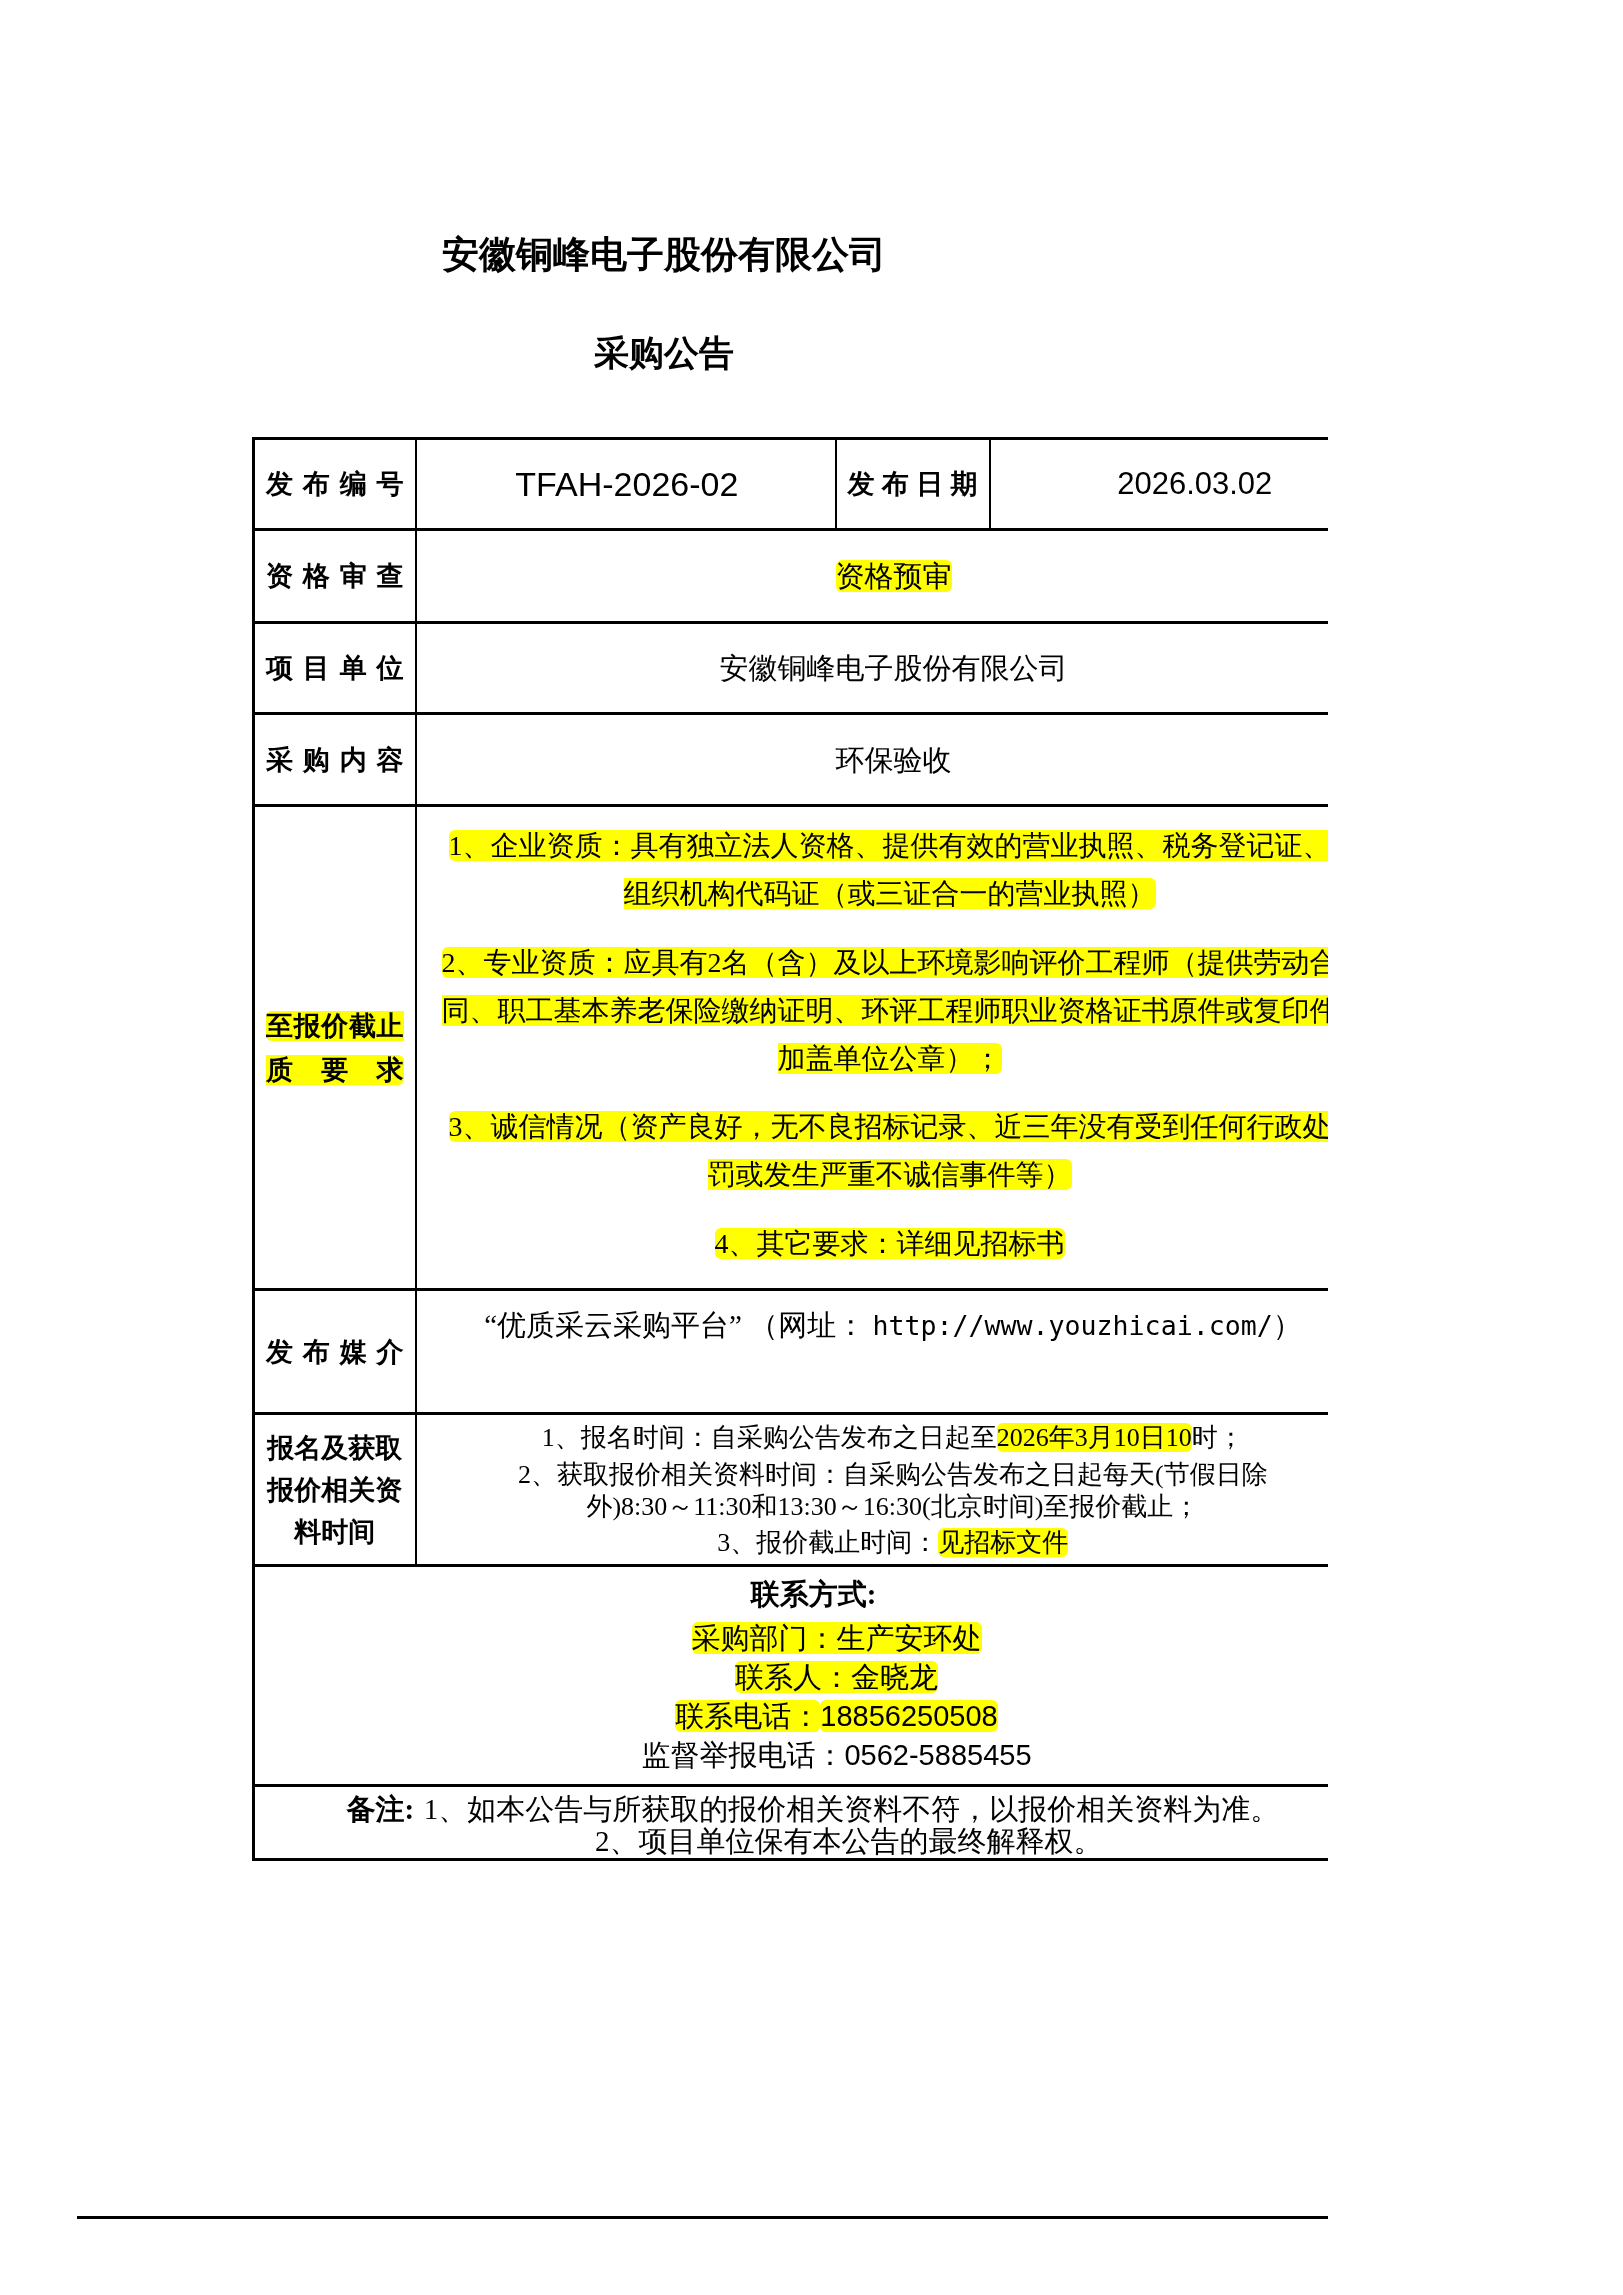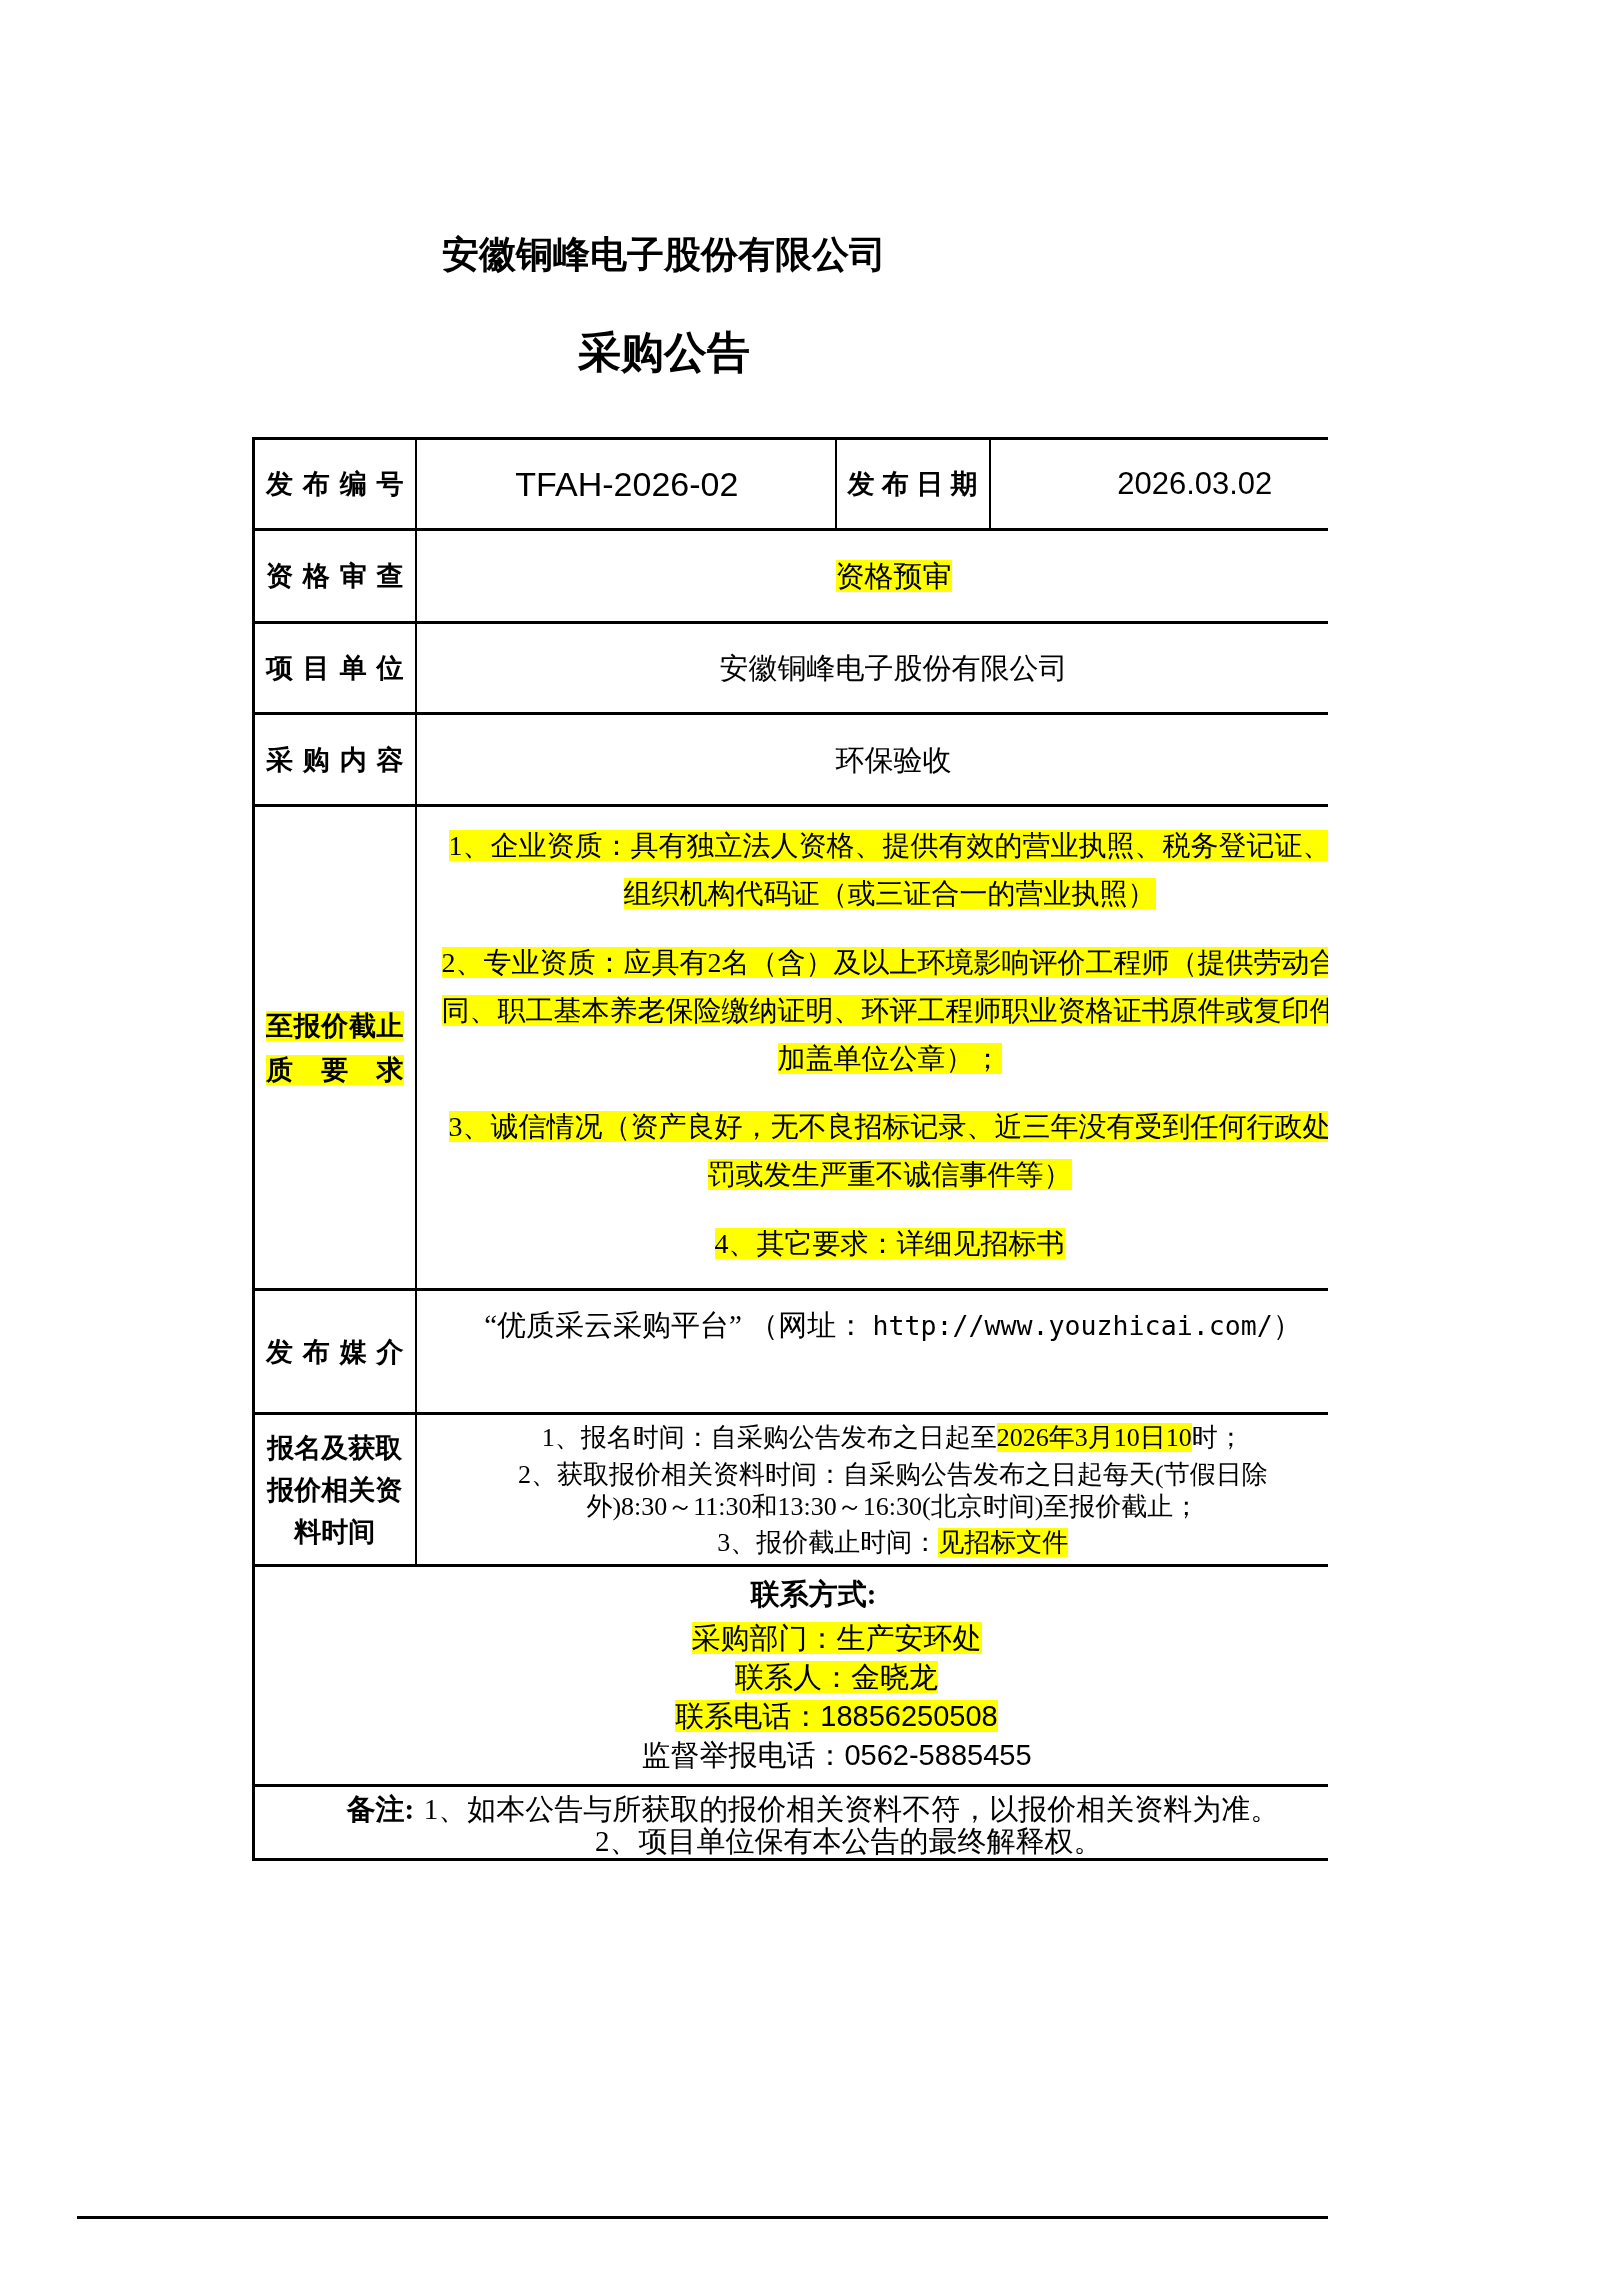--- a/index.html
+++ b/index.html
@@ -14,40 +14,40 @@
   .page-title{
     margin:0;padding-top:235px;
     text-align:center;
     font-family:"Liberation Sans","DejaVu Sans",sans-serif;
     font-size:37px;font-weight:700;line-height:40px;
   }
   .page-subtitle{
     margin:60px 0 0 0;
     text-align:center;
     font-family:"Liberation Sans","DejaVu Sans",sans-serif;
-    font-size:43px;font-weight:700;line-height:35px;
+    font-size:35px;font-weight:700;line-height:35px;
   }
   table.ann{
     border-collapse:collapse;
     table-layout:fixed;
     margin:67px 0 0 252px;
     width:1120px;
     border:3.4px solid #000;
   }
   table.ann td{
     border-top:3.4px solid #000;
     border-bottom:3.4px solid #000;
     border-left:2px solid #000;
     border-right:2px solid #000;
     box-sizing:border-box;
     overflow:hidden;
     text-align:center;
   }
   .preline{white-space:pre-line;}
-  .hl{background:#ffff00;}
+  .hl{background:#ffff00;border-radius:6px;}
   .latin{font-family:"Liberation Sans","DejaVu Sans",sans-serif;}
   .lbl{
     font-size:27px;font-weight:600;
     padding:0 11px;
     vertical-align:middle;
     text-align:justify;text-align-last:justify;
     line-height:44px;
   }
   .lbl-signup{
     font-size:27px;font-weight:600;

